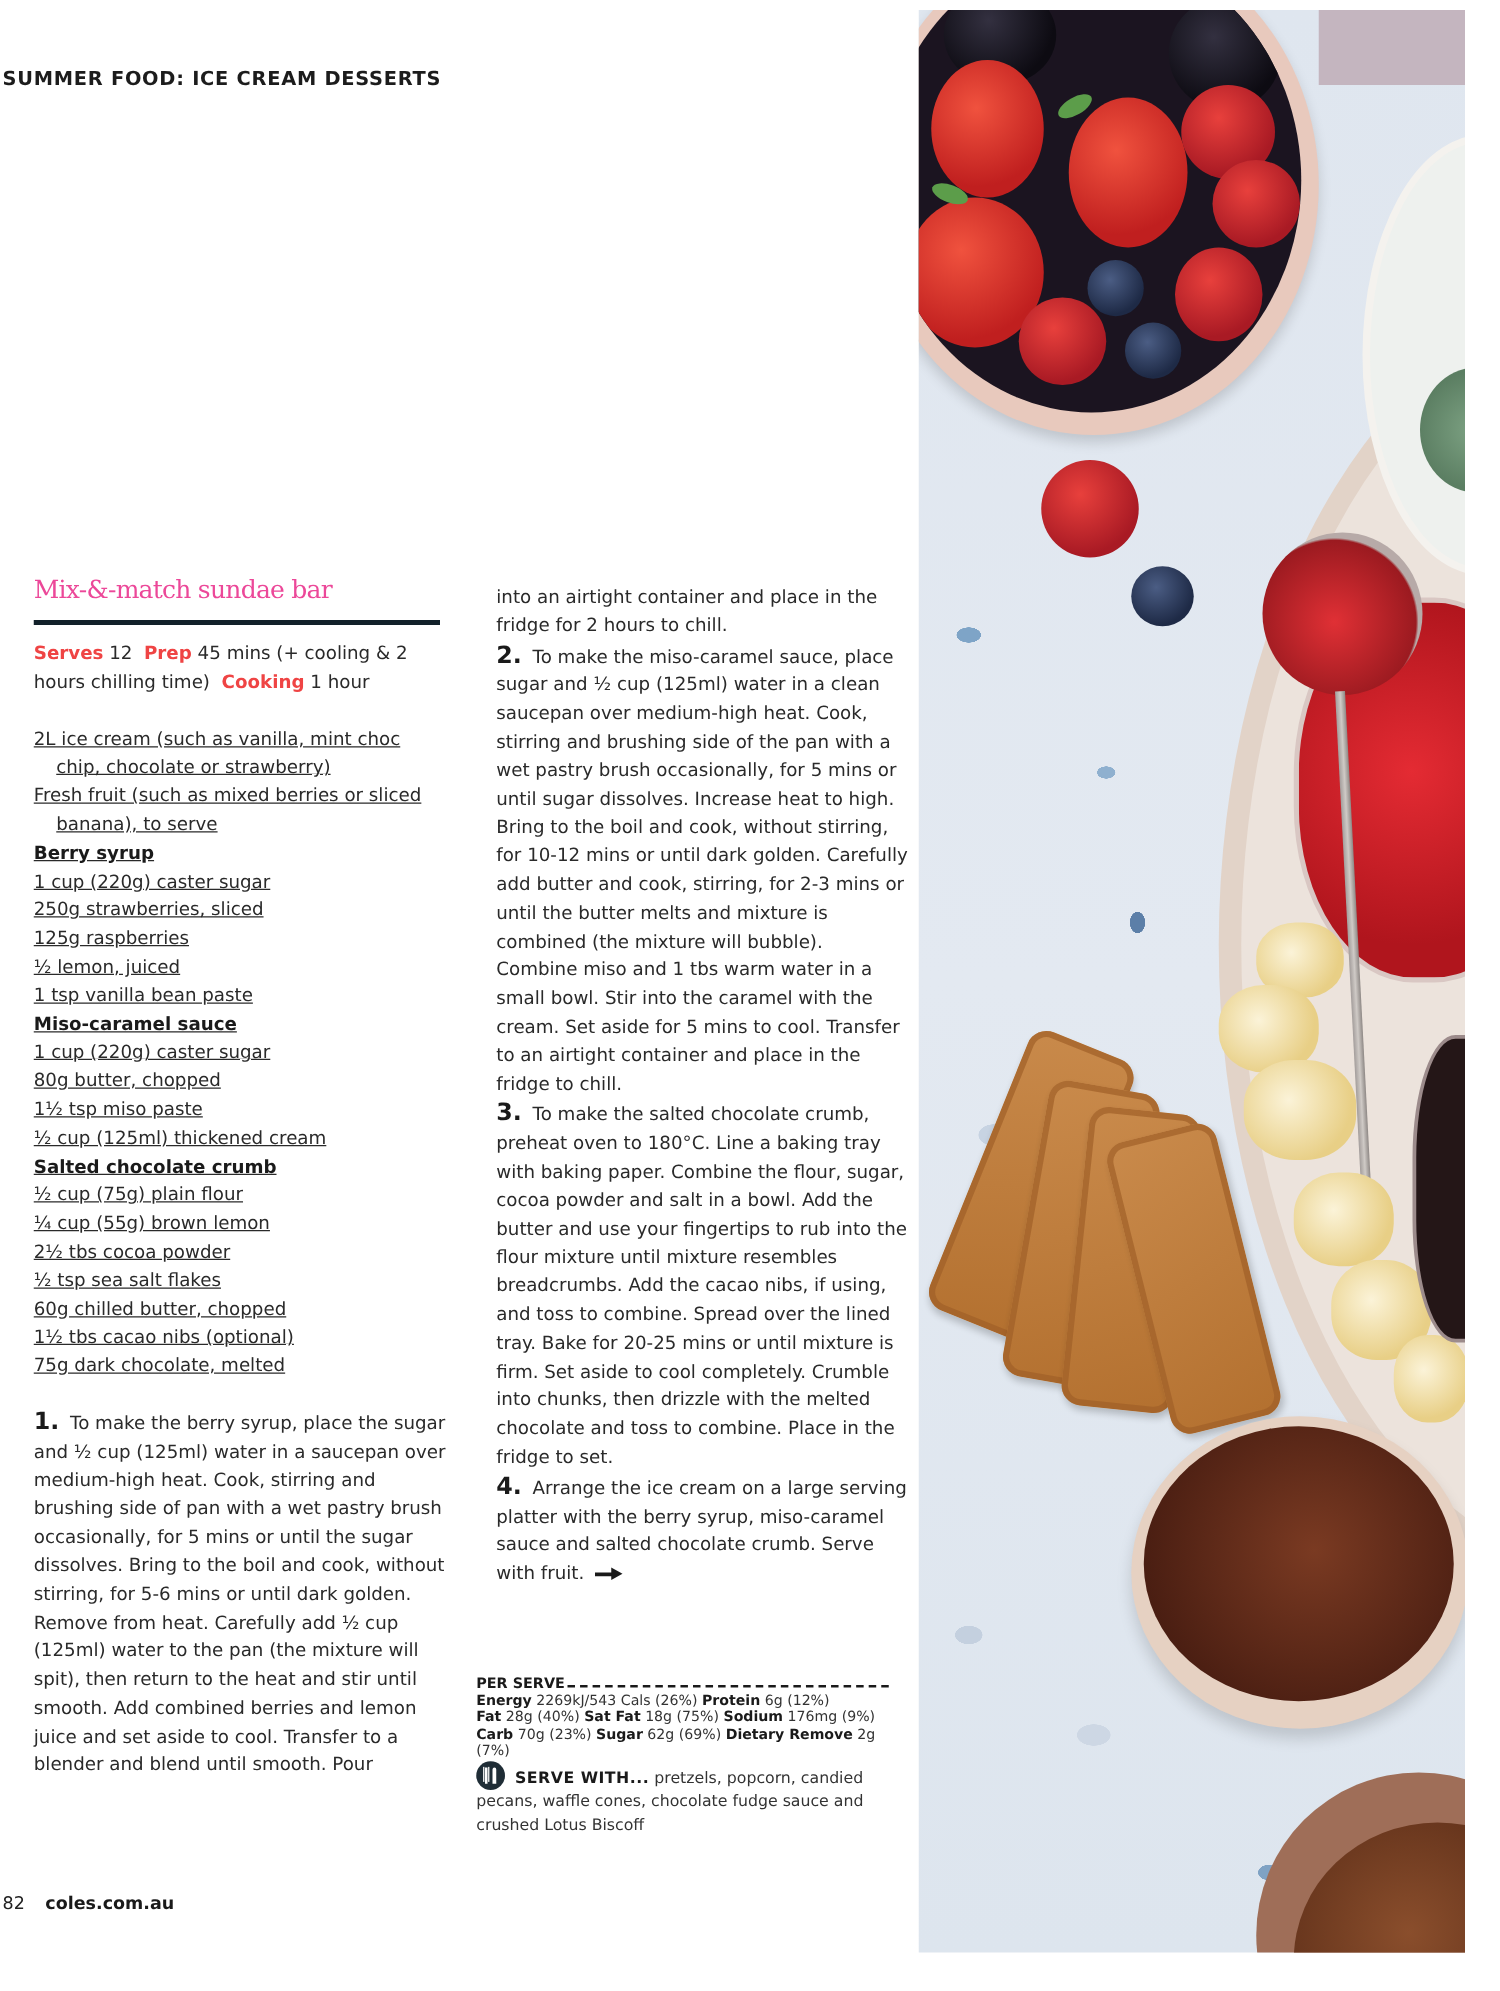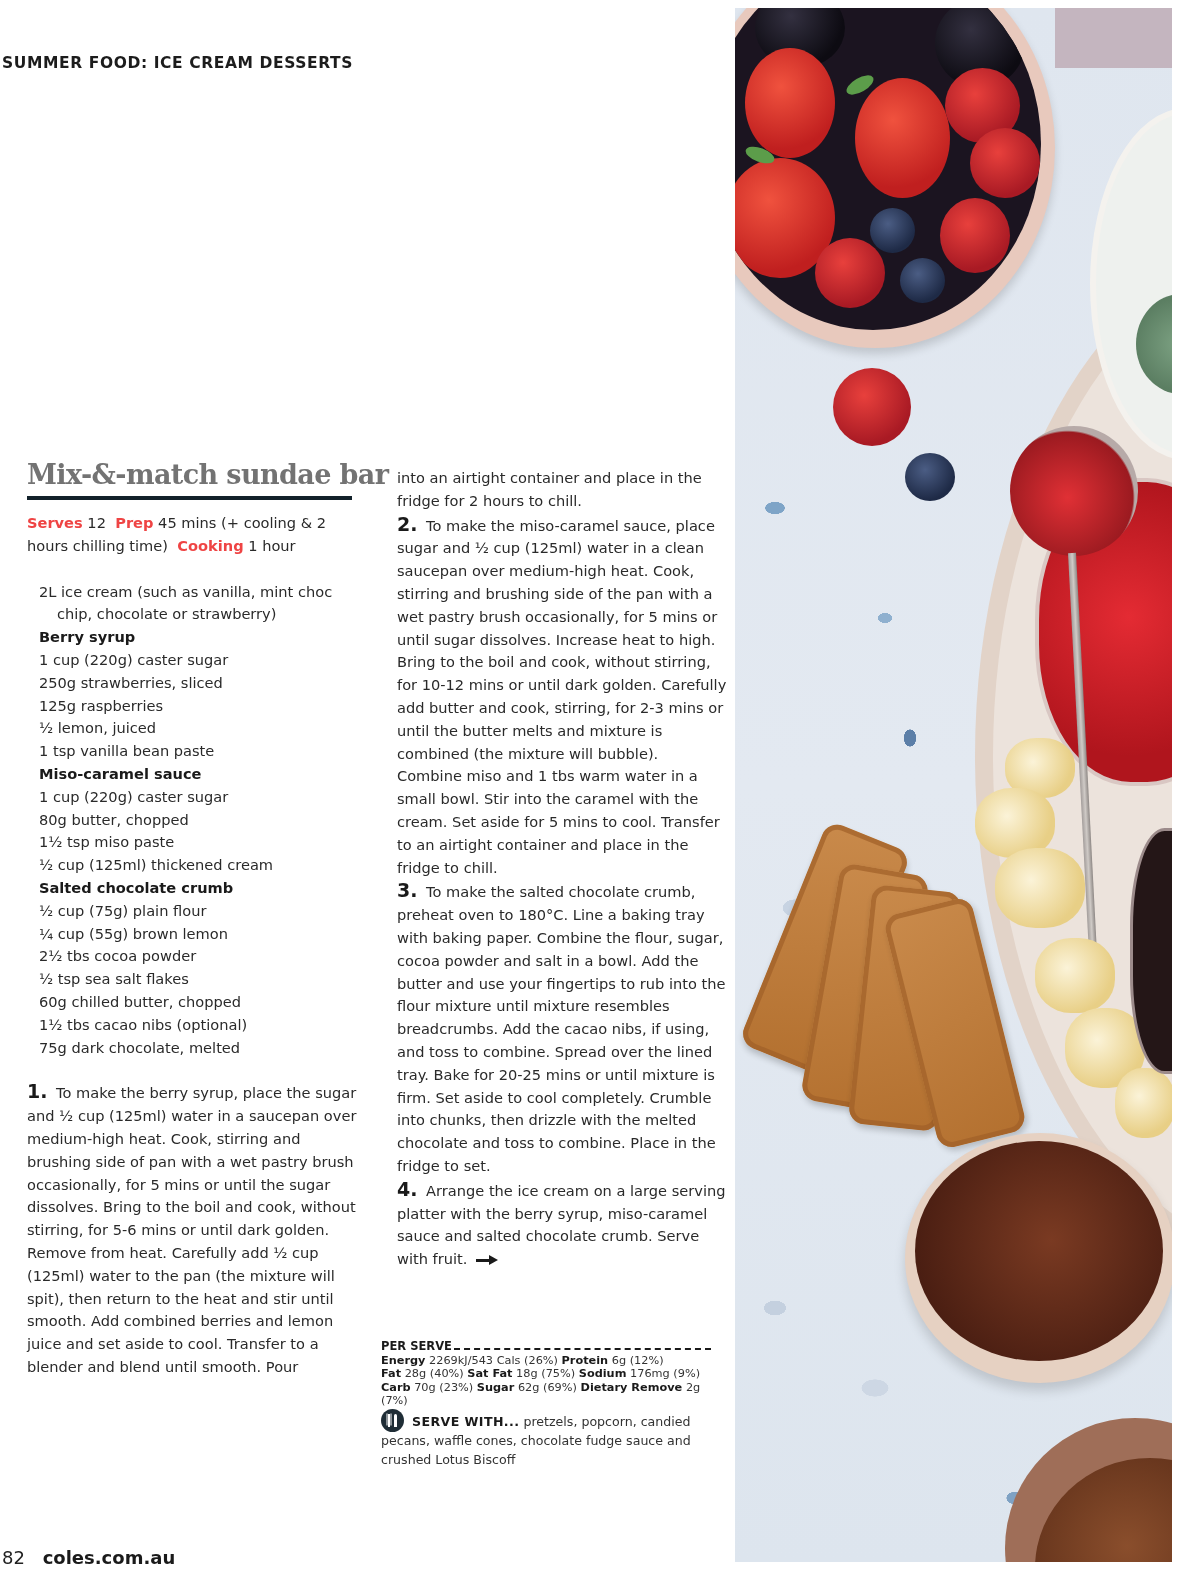--- a/index.html
+++ b/index.html
@@ -1,42 +1,42 @@
 <!DOCTYPE html>
 <html><head>
 <meta charset="utf-8">
 <style>
   html,body{margin:0;padding:0;background:#ffffff;}
   body{width:1200px;height:1593px;position:relative;overflow:hidden;font-family:"DejaVu Sans","Liberation Sans",sans-serif;color:#222;}
   .section-label{position:absolute;left:2px;top:54px;font-family:"DejaVu Sans",sans-serif;font-weight:bold;font-size:15.5px;letter-spacing:0.6px;color:#1c1c1c;}
-  .title{position:absolute;left:27px;top:459px;font-family:"DejaVu Serif","Liberation Serif",serif;font-weight:bold;font-size:27px;letter-spacing:-0.6px;color:#737373;}
+  .title{position:absolute;left:27px;top:459px;font-family:"DejaVu Serif","Liberation Serif",serif;font-weight:normal;font-size:20px;letter-spacing:-0.6px;color:#ec4899;}
   .title-rule{position:absolute;left:27px;top:496px;width:325px;height:4px;background:#12212a;}
   .col{position:absolute;font-size:14.6px;line-height:22.8px;color:#2a2a2a;}
   .col1{left:27px;top:512px;width:330px;}
   .col2{left:397px;top:467px;width:330px;}
   .meta b{font-weight:bold;color:#ef4444;}
-  .ing-list{margin:12px;padding:0;list-style:none;margin-top:23px;}
+  .ing-list{margin:0;padding:0;list-style:none;margin-top:23px;text-decoration:underline;}
   .ing-list li{padding-left:18px;text-indent:-18px;}
   .ing-list li.heading{font-weight:bold;color:#1a1a1a;padding-left:0;text-indent:0;}
   .step{margin:0;}
   .step .num{font-weight:bold;font-size:19px;color:#1a1a1a;margin-right:4px;}
   .col1 .step{margin-top:21px;}
   .arrow{display:inline-block;width:22px;height:10px;position:relative;vertical-align:middle;margin-left:4px;}
   .arrow:before{content:"";position:absolute;left:0;top:4px;width:15px;height:2.5px;background:#1a1a1a;}
   .arrow:after{content:"";position:absolute;left:13px;top:0;border-left:9px solid #1a1a1a;border-top:5px solid transparent;border-bottom:5px solid transparent;}
   .nutrition{position:absolute;left:381px;top:1340px;width:330px;font-size:11.3px;line-height:13.5px;color:#333;}
   .nutrition .head{display:flex;align-items:center;font-weight:bold;font-size:11.5px;color:#1a1a1a;}
   .nutrition .dash{flex:1;border-bottom:2px dashed #1a1a1a;margin-left:2px;height:0;transform:translateY(2px);}
   .nutrition b{color:#1a1a1a;}
   .serve-with{position:absolute;left:381px;top:1409px;width:330px;font-size:12.6px;line-height:18.5px;color:#333;}
   .serve-with .icon{display:inline-block;width:23px;height:23px;border-radius:50%;background:#1f2d36;vertical-align:-6px;margin-right:4px;position:relative;}
   .serve-with .icon:before{content:"";position:absolute;left:7px;top:5px;width:2px;height:13px;background:#fff;box-shadow:-2px -1px 0 -0.5px #fff,2px -1px 0 -0.5px #fff;}
   .serve-with .icon:after{content:"";position:absolute;left:13px;top:5px;width:3px;height:13px;background:#fff;border-radius:2px 2px 0 0;}
   .serve-with .lead{font-weight:bold;color:#1a1a1a;letter-spacing:0.4px;}
-  .footer{position:absolute;left:2px;top:1547px;font-size:18px;color:#222;}
+  .footer{position:absolute;left:2px;top:1515px;font-size:14px;color:#222;}
   .footer .page-num{margin-right:12px;}
   .footer .site{font-weight:bold;color:#1a1a1a;}
 
   
   .photo{position:absolute;left:735px;top:8px;width:437px;height:1554px;overflow:hidden;
     background:
       radial-gradient(ellipse 16px 10px at 40px 500px,#7ea4c7 60%,transparent 62%),
       radial-gradient(ellipse 10px 14px at 175px 730px,#5c7fa8 60%,transparent 62%),
       radial-gradient(ellipse 12px 8px at 150px 610px,#8fb0cf 60%,transparent 62%),
       radial-gradient(ellipse 20px 14px at 60px 900px,#c7d3e2 60%,transparent 62%),
@@ -80,20 +80,21 @@
     <b>Serves</b>
     <span>12</span>&nbsp;
     <b>Prep</b>
     <span>45 mins (+ cooling &amp; 2 hours chilling time)</span>&nbsp;
     <b>Cooking</b>
     <span>1 hour</span>
   </div>
 
   <ul class="ing-list">
     <li>2L ice cream (such as vanilla, mint choc chip, chocolate or strawberry)</li>
+    <li>Fresh fruit (such as mixed berries or sliced banana), to serve</li>
     <li class="heading">Berry syrup</li>
     <li>1 cup (220g) caster sugar</li>
     <li>250g strawberries, sliced</li>
     <li>125g raspberries</li>
     <li>½ lemon, juiced</li>
     <li>1 tsp vanilla bean paste</li>
     <li class="heading">Miso-caramel sauce</li>
     <li>1 cup (220g) caster sugar</li>
     <li>80g butter, chopped</li>
     <li>1½ tsp miso paste</li>

